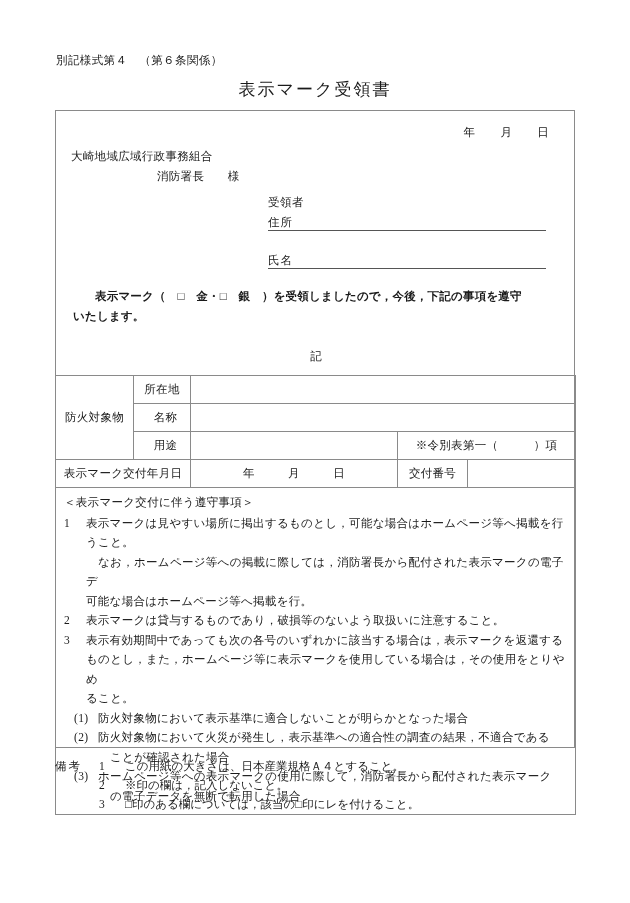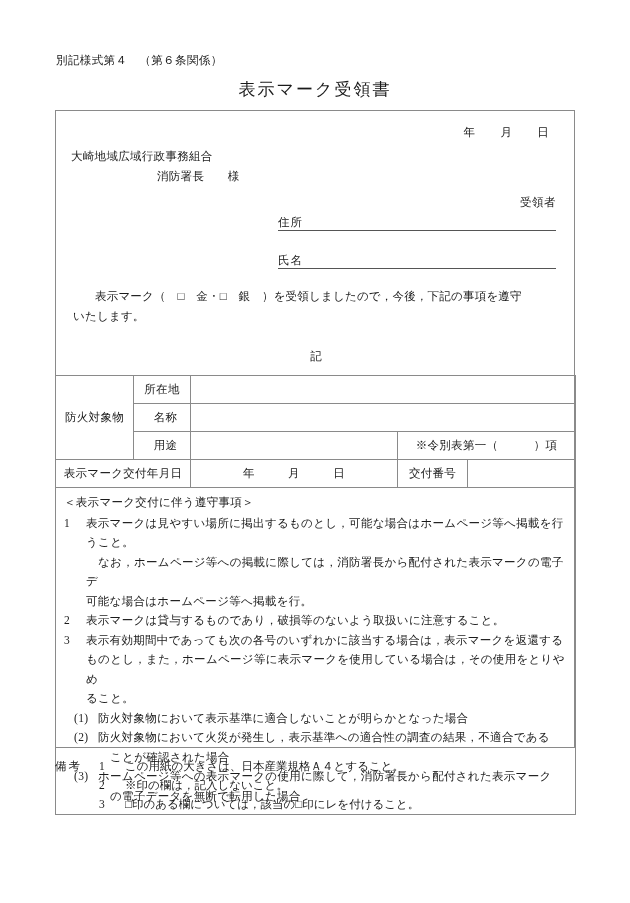--- a/index.html
+++ b/index.html
@@ -74,24 +74,23 @@
     position: absolute;
     left: 101px;
     top: 58px;
     font-size: 11.5px;
     letter-spacing: 0.3px;
     white-space: nowrap;
   }
 
   .receiver-block {
     position: absolute;
-    left: 222px;
+    left: 212px;
     top: 84px;
     width: 278px;
-    text-align: right;
   }
   .receiver-label {
     font-size: 11.5px;
     margin-bottom: 2px;
     letter-spacing: 0.5px;
   }
   .field-row {
     display: flex;
     align-items: flex-end;
     margin-top: 5px;
@@ -112,20 +111,21 @@
   .field-row.name-row { margin-top: 22px; }
 
   .statement {
     position: absolute;
     left: 17px;
     top: 175px;
     width: 486px;
     font-size: 11.5px;
     line-height: 20px;
     letter-spacing: 0.2px;
+    font-weight: bold;
   }
   .statement .indent { padding-left: 22px; }
 
   .ki-mark {
     position: absolute;
     left: 0;
     top: 238px;
     width: 520px;
     text-align: center;
     font-size: 11.5px;

